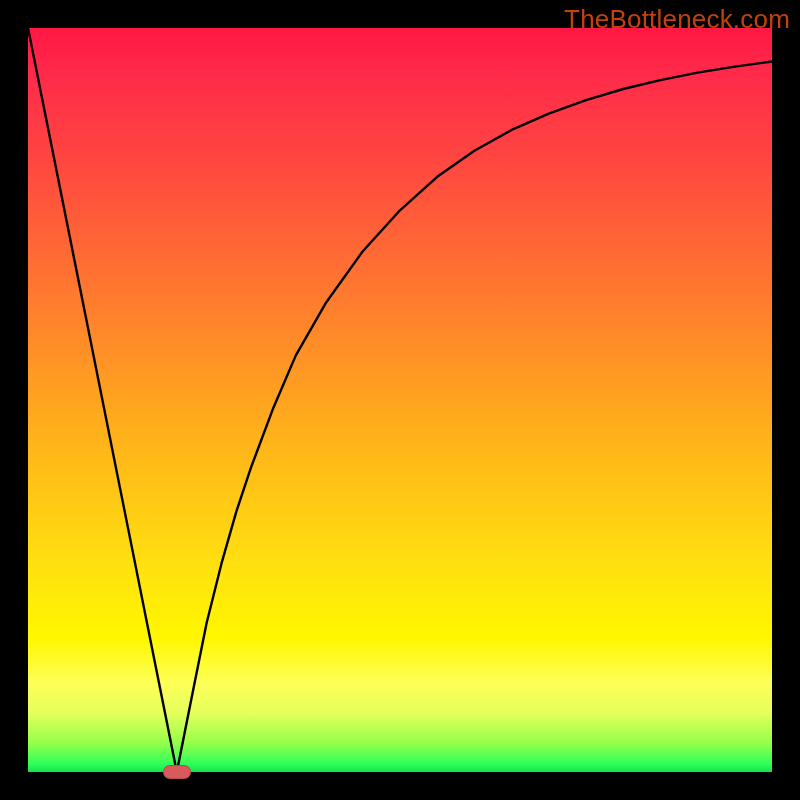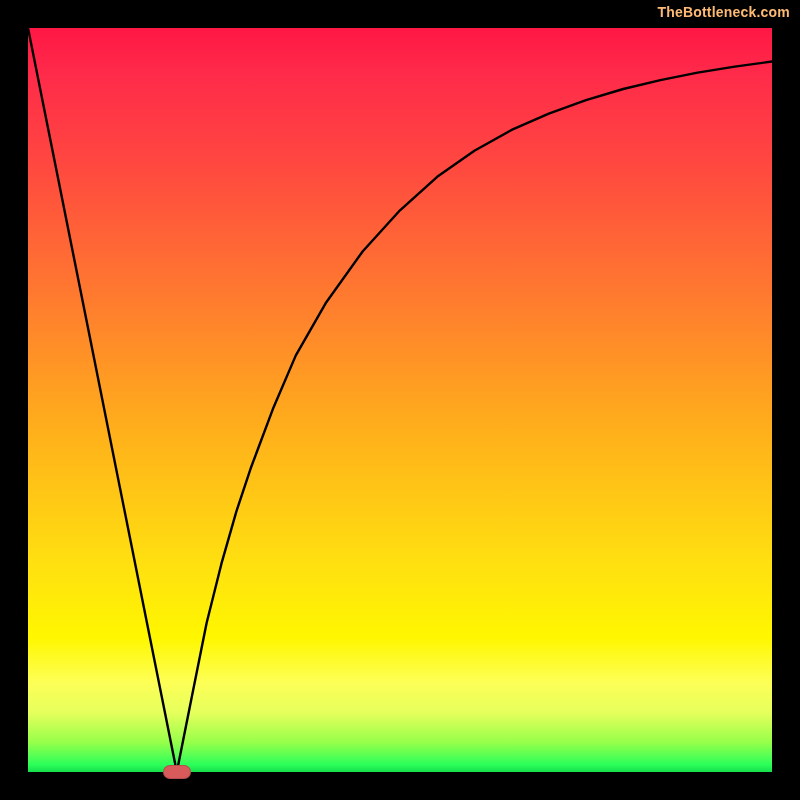--- a/index.html
+++ b/index.html
@@ -39,23 +39,23 @@
       #e6ff5c 92%,
       #97ff4a 96%,
       #2cff5a 99%,
       #15e04c 100%
     );
   }
   .watermark {
     position: absolute;
     top: 4px;
     right: 10px;
-    font-size: 14px;
-    font-weight: 700;
-    color: #fdba74;
+    font-size: 26px;
+    font-weight: 400;
+    color: #c2410c;
     letter-spacing: 0.2px;
     user-select: none;
   }
   .curve-svg {
     position: absolute;
     top: 0;
     left: 0;
     width: 744px;
     height: 744px;
   }

